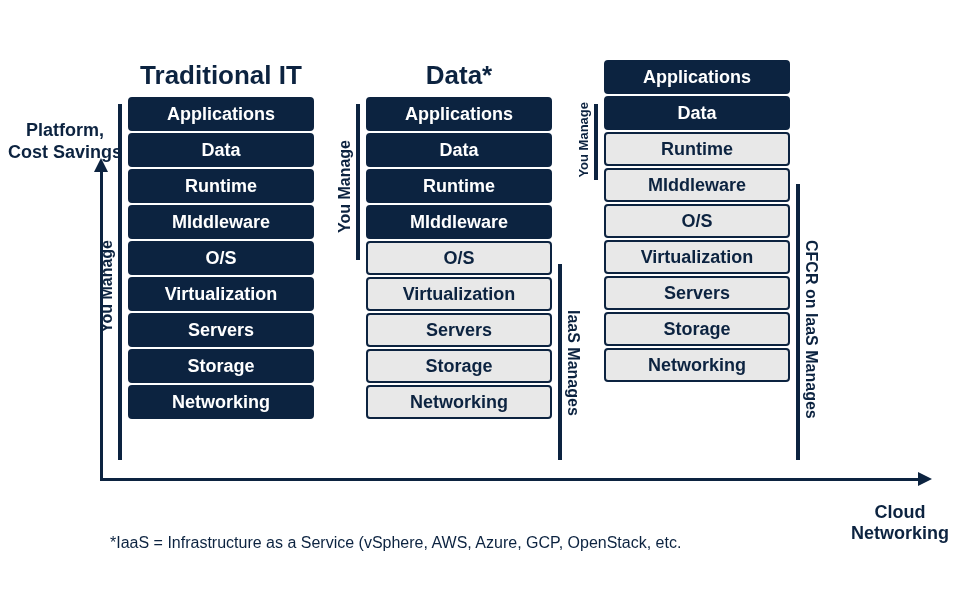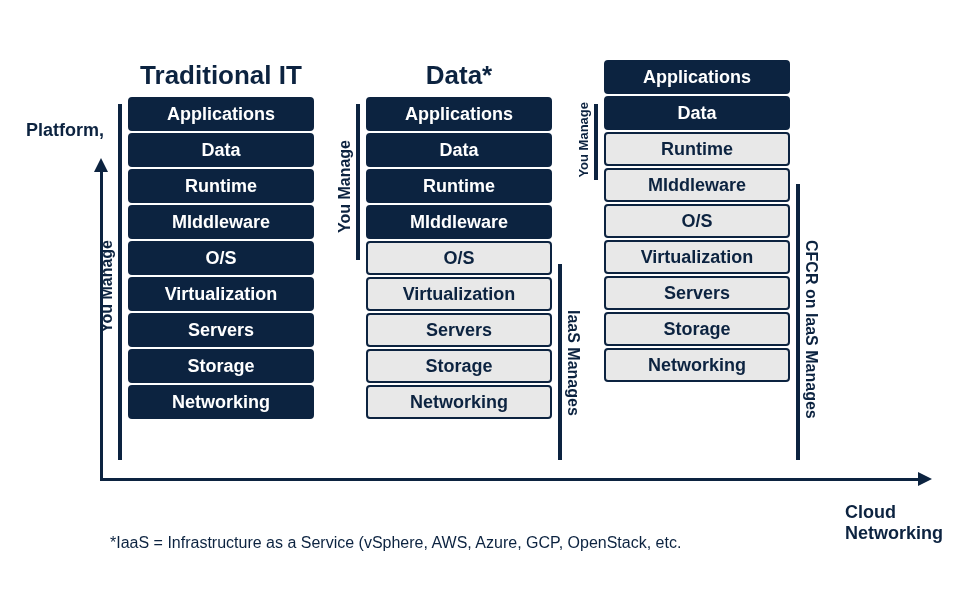--- a/index.html
+++ b/index.html
@@ -20,20 +20,21 @@
     text-align: center;
     line-height: 1.2;
     width: 120px;
   }
   .axis-x-label {
     position: absolute;
     right: 5px;
     bottom: 45px;
     font-size: 18px;
     font-weight: 600;
+    text-align: center;
     line-height: 1.2;
     width: 110px;
   }
   .arrow-y {
     position: absolute;
     left: 100px;
     top: 170px;
     width: 3px;
     height: 310px;
     background: #0c2340;
@@ -120,20 +121,21 @@
     bottom: 38px;
     font-size: 16px;
     font-weight: 400;
   }
 </style>
 </head>
 <body>
 
 <div class="axis-y-label">
   <span>Platform,</span><br>
+  <span>Cost Savings</span>
 </div>
 <div class="arrow-y"></div>
 <div class="arrow-x"></div>
 <div class="axis-x-label">
   <span>Cloud</span><br>
   <span>Networking</span>
 </div>
 
 <div class="columns">
 

